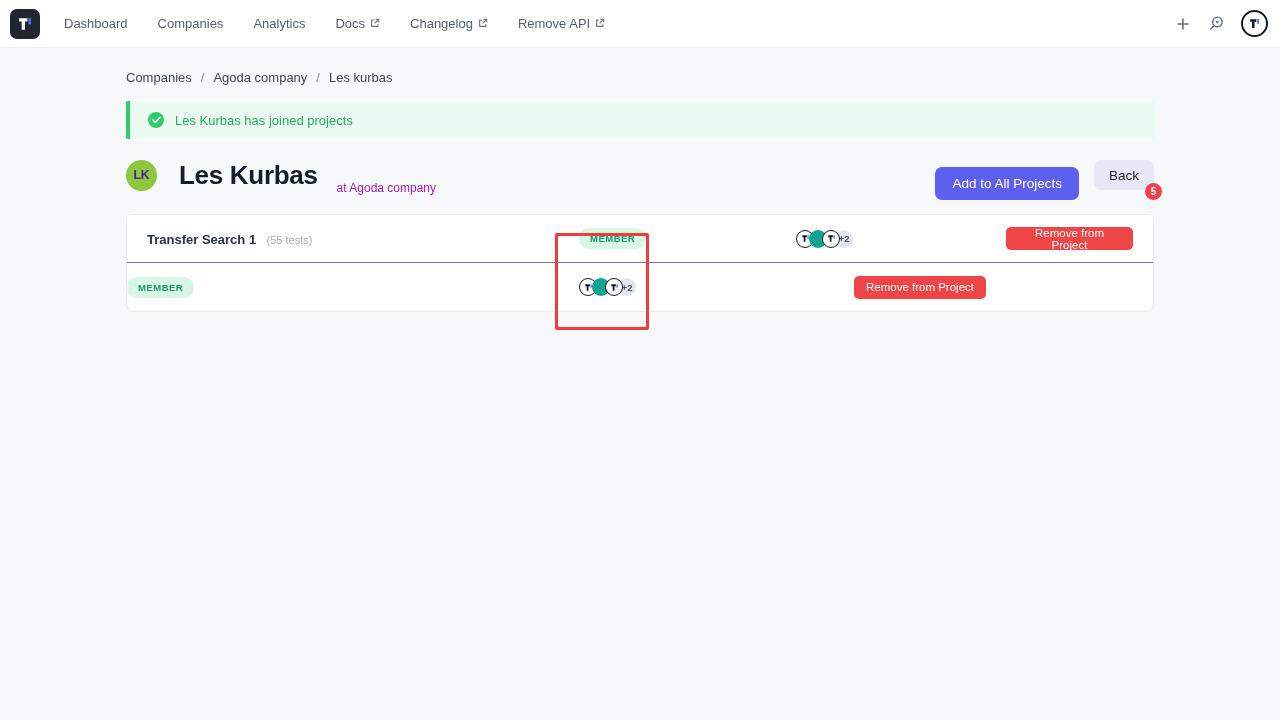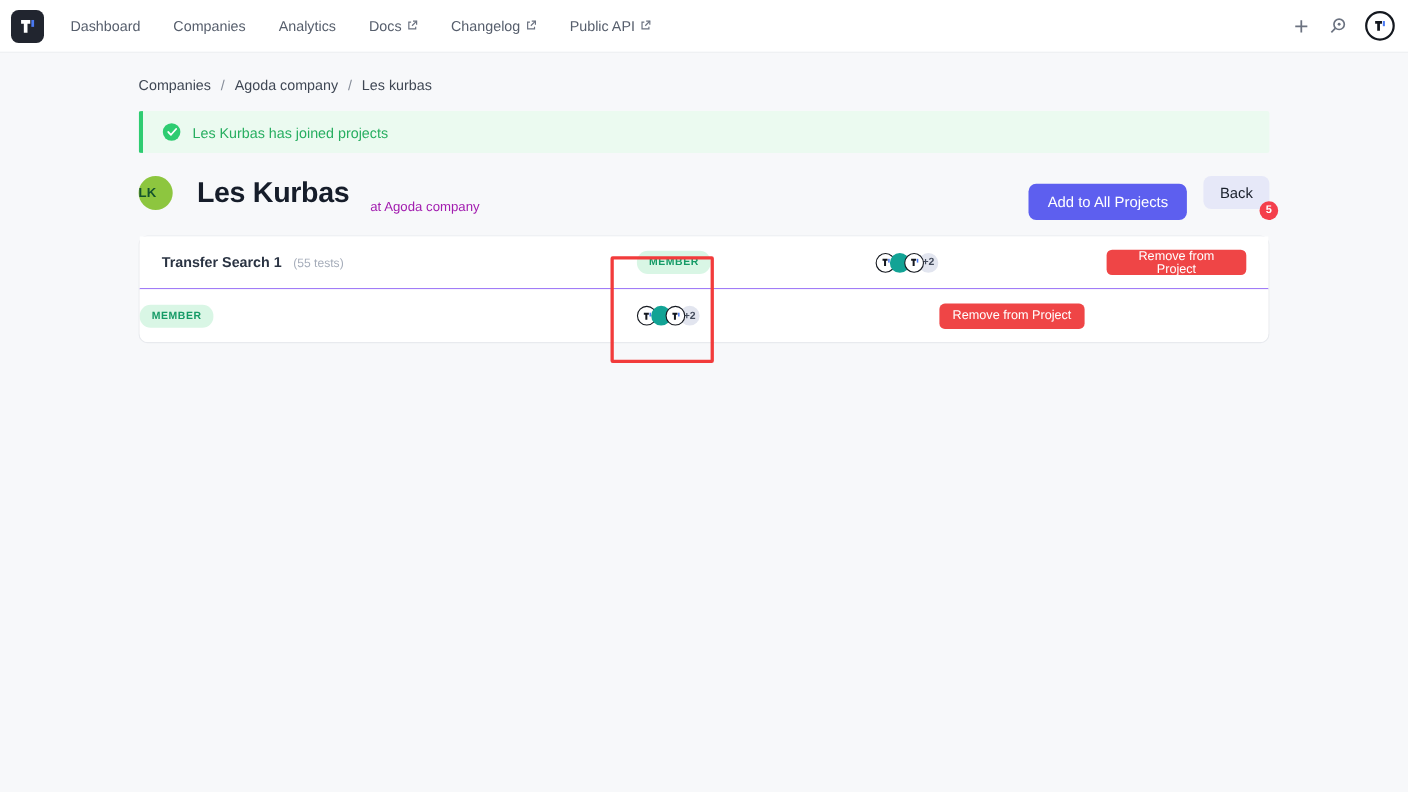--- a/index.html
+++ b/index.html
@@ -50,22 +50,22 @@
   }
   .alert-check {
     width:16px; height:16px; border-radius:50%; background:#2ECC71;
     display:flex; align-items:center; justify-content:center; flex:0 0 auto;
   }
   .alert-msg { font-size:13px; color:#27AE60; font-weight:500; }
 
   .profile-header { margin-top:11px; display:flex; align-items:center; }
   .profile-avatar {
     width:31px; height:31px; border-radius:50%; background:#8DC63F;
-    display:flex; align-items:center; 
-    color:#14532d; font-size:12px; font-weight:700;
+    display:flex; align-items:center; justify-content:center;
+    color:#4c1d95; font-size:12px; font-weight:700;
   }
   .profile-name { margin-left:22px; font-size:26px; font-weight:800; color:#161D2A; letter-spacing:-0.3px; }
   .profile-sub { margin-left:19px; font-size:12px; color:#a21caf; align-self:flex-end; margin-bottom:5px; }
   .header-actions { margin-left:auto; display:flex; align-items:center; gap:15px; }
   .btn-primary {
     background:#5D5FEF; color:#fff; border:none; border-radius:7px;
     height:33px; padding:0 17px; font-size:13.5px; font-weight:500;
     font-family:"Liberation Sans",sans-serif; cursor:pointer;margin-top:17px;
   }
   .btn-back-wrap { position:relative; }
@@ -167,21 +167,21 @@
         <span>Changelog</span>
         <span class="ext">
           <svg width="10" height="10" viewBox="0 0 12 12" fill="none" stroke="#6B7280" stroke-width="1.3">
             <path d="M4.5 2.5 H2 V10 H9.5 V7.5"></path>
               <path d="M6.5 1.5 H10.5 V5.5"></path>
               <path d="M10.5 1.5 L5.5 6.5"></path>
           </svg>
         </span>
       </span>
       <span class="navlink">
-        <span>Public API</span>
+        <span>Remove API</span>
         <span class="ext">
           <svg width="10" height="10" viewBox="0 0 12 12" fill="none" stroke="#6B7280" stroke-width="1.3">
             <path d="M4.5 2.5 H2 V10 H9.5 V7.5"></path>
               <path d="M6.5 1.5 H10.5 V5.5"></path>
               <path d="M10.5 1.5 L5.5 6.5"></path>
           </svg>
         </span>
       </span>
     </div>
     <div class="nav-right">

